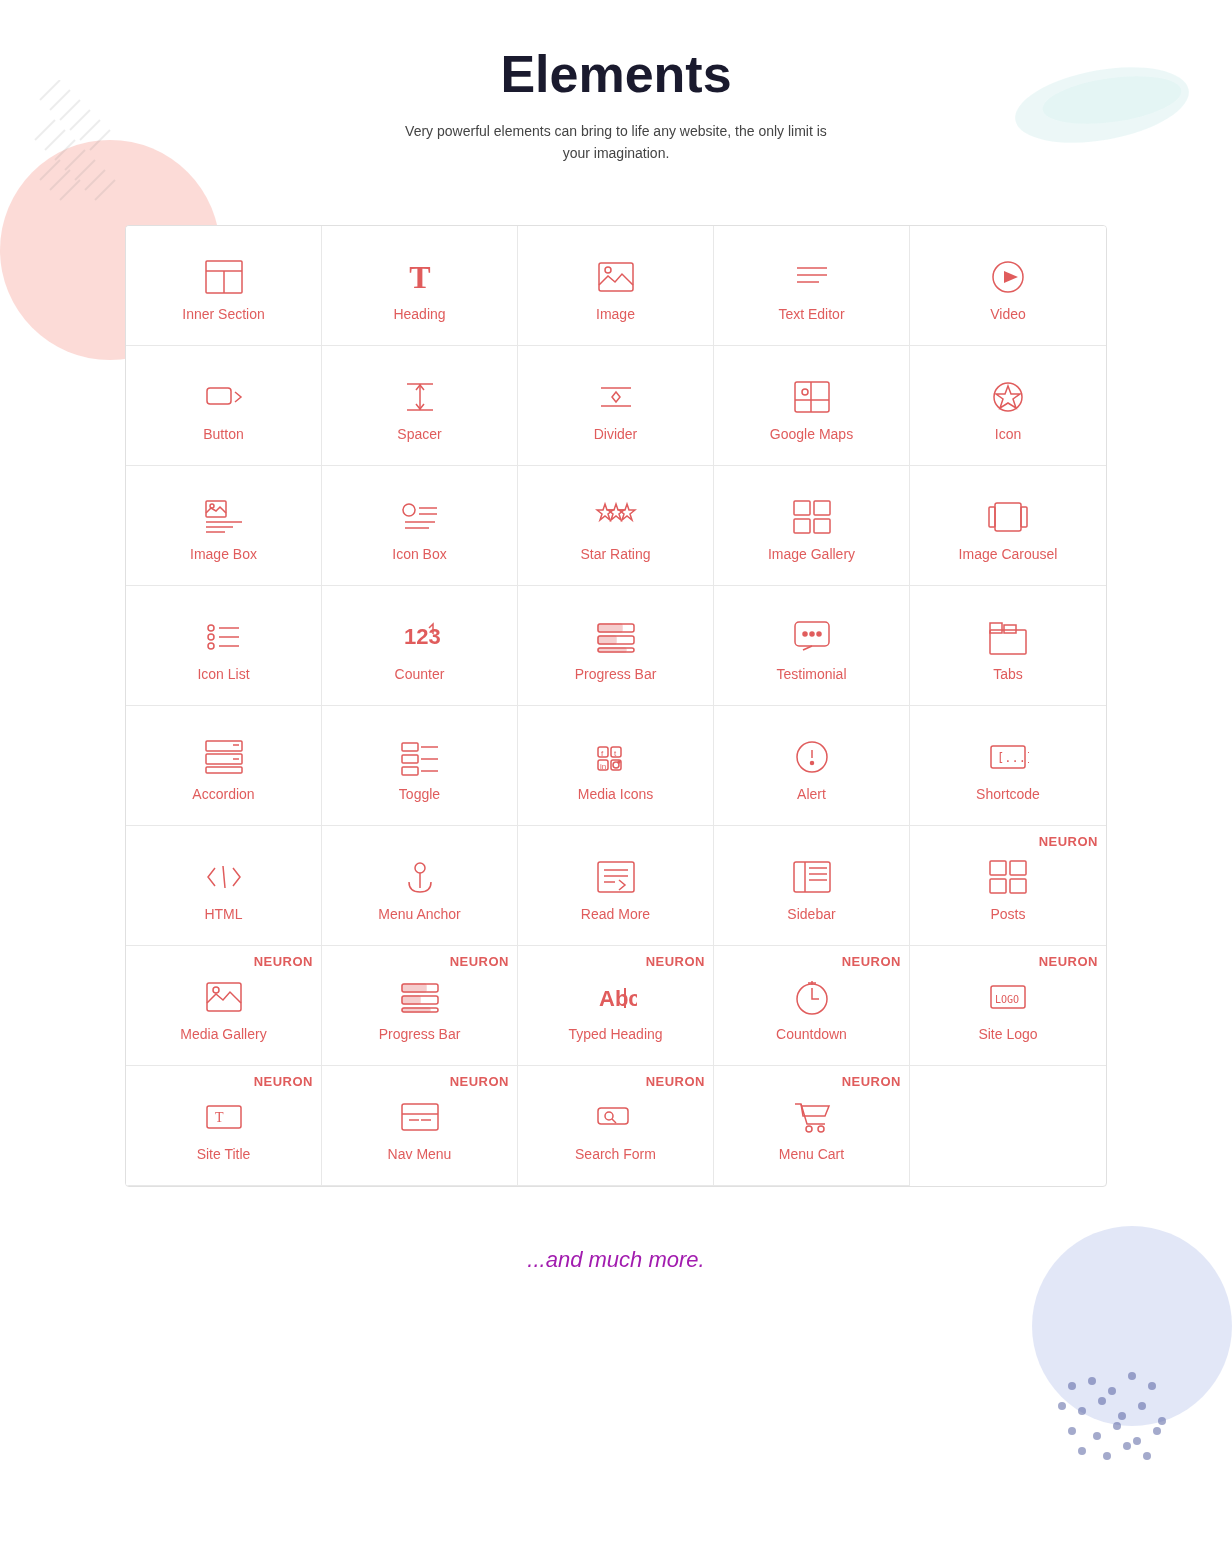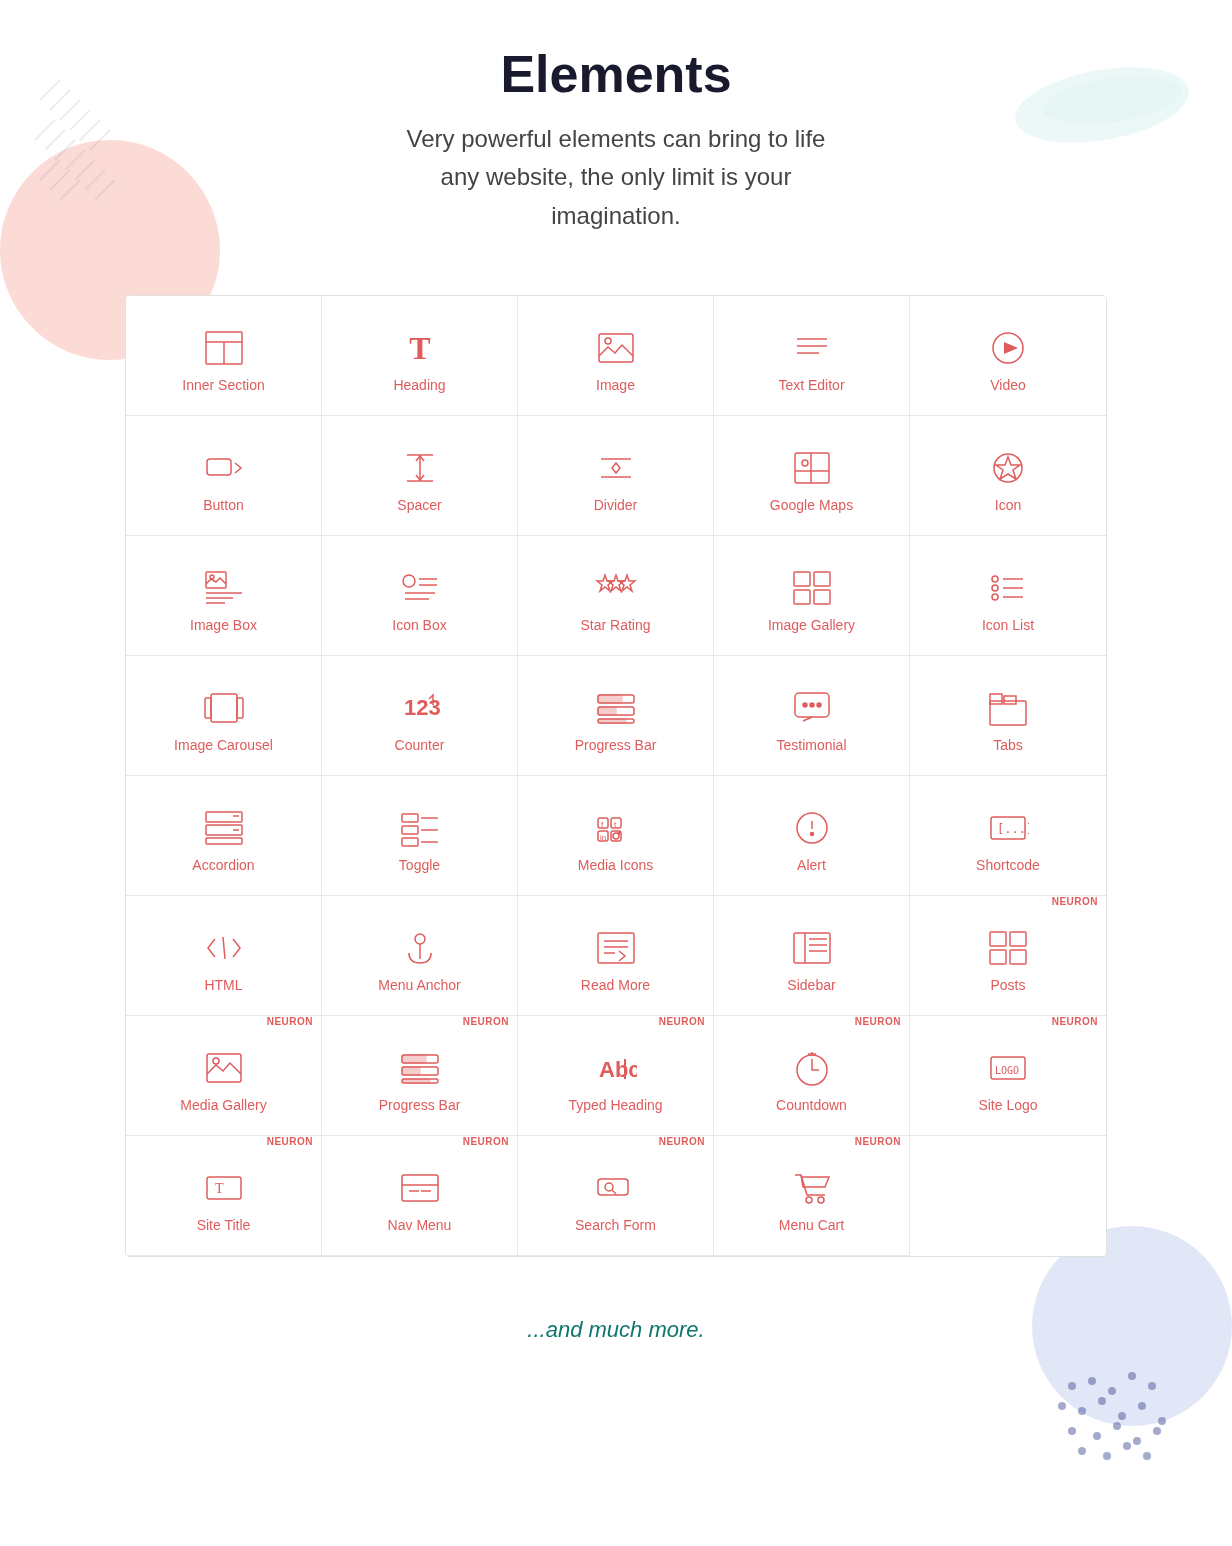--- a/index.html
+++ b/index.html
@@ -70,21 +70,21 @@
 
     .page-title {
       font-size: 52px;
       font-weight: 800;
       color: #1a1a2e;
       text-align: center;
       margin-bottom: 16px;
     }
 
     .page-subtitle {
-      font-size: 24px;
+      font-size: 14px;
       color: #444;
       text-align: center;
       max-width: 440px;
       line-height: 1.6;
       margin-bottom: 60px;
     }
 
     .grid-container {
       display: grid;
       grid-template-columns: repeat(5, 196px);
@@ -106,23 +106,23 @@
       cursor: pointer;
       background: #fff;
       transition: background 0.15s;
       min-height: 120px;
       position: relative;
     }
     .grid-item:nth-child(5n) { border-right: none; }
 
     .neuron-badge {
       position: absolute;
-      top: 0;
+      top: 8px;
       right: 8px;
-      font-size: 10px;
+      font-size: 13px;
       font-weight: 700;
       color: #e05c5c;
       letter-spacing: 0.5px;
     }
 
     .item-icon {
       font-size: 36px;
       color: #e05c5c;
       margin-bottom: 10px;
       line-height: 1;
@@ -134,21 +134,21 @@
     .item-label {
       font-size: 14px;
       color: #e05c5c;
       text-align: center;
       font-weight: 400;
     }
 
     .footer-text {
       margin-top: 60px;
       font-size: 22px;
-      color: #0f766e;
+      color: #a21caf;
       text-align: center;
       font-style: italic;
       margin-bottom: 80px;
     }
 
     
     .icon-svg {
       width: 42px;
       height: 38px;
       display: block;
@@ -356,39 +356,39 @@
     <rect x="23" y="3" width="16" height="14" rx="1"></rect>
     <rect x="3" y="21" width="16" height="14" rx="1"></rect>
     <rect x="23" y="21" width="16" height="14" rx="1"></rect>
   </svg>
         </div>
         <div class="item-label">Image Gallery</div>
       </div>
       <div class="grid-item">
         <div class="item-icon">
           <svg class="icon-svg" viewBox="0 0 42 38" fill="none" stroke="#e05c5c" stroke-width="1.5">
+    <rect x="8" y="5" width="26" height="28" rx="2"></rect>
+    <rect x="2" y="9" width="6" height="20" rx="1"></rect>
+    <rect x="34" y="9" width="6" height="20" rx="1"></rect>
+  </svg>
+        </div>
+        <div class="item-label">Image Carousel</div>
+      </div>
+      <div class="grid-item">
+        <div class="item-icon">
+          <svg class="icon-svg" viewBox="0 0 42 38" fill="none" stroke="#e05c5c" stroke-width="1.5">
     <circle cx="8" cy="10" r="3"></circle>
     <circle cx="8" cy="19" r="3"></circle>
     <circle cx="8" cy="28" r="3"></circle>
     <line x1="16" y1="10" x2="36" y2="10"></line>
     <line x1="16" y1="19" x2="36" y2="19"></line>
     <line x1="16" y1="28" x2="36" y2="28"></line>
   </svg>
         </div>
         <div class="item-label">Icon List</div>
-      </div>
-      <div class="grid-item">
-        <div class="item-icon">
-          <svg class="icon-svg" viewBox="0 0 42 38" fill="none" stroke="#e05c5c" stroke-width="1.5">
-    <rect x="8" y="5" width="26" height="28" rx="2"></rect>
-    <rect x="2" y="9" width="6" height="20" rx="1"></rect>
-    <rect x="34" y="9" width="6" height="20" rx="1"></rect>
-  </svg>
-        </div>
-        <div class="item-label">Image Carousel</div>
       </div>
       <div class="grid-item">
         <div class="item-icon">
           <svg class="icon-svg" viewBox="0 0 42 38" fill="none" stroke="#e05c5c" stroke-width="1.5">
     <text x="5" y="26" font-size="22" font-weight="600" fill="#e05c5c" stroke="none" font-family="Arial">123</text>
     <polyline points="30,10 34,6 34,16" fill="none" stroke="#e05c5c"></polyline>
   </svg>
         </div>
         <div class="item-label">Counter</div>
       </div>

